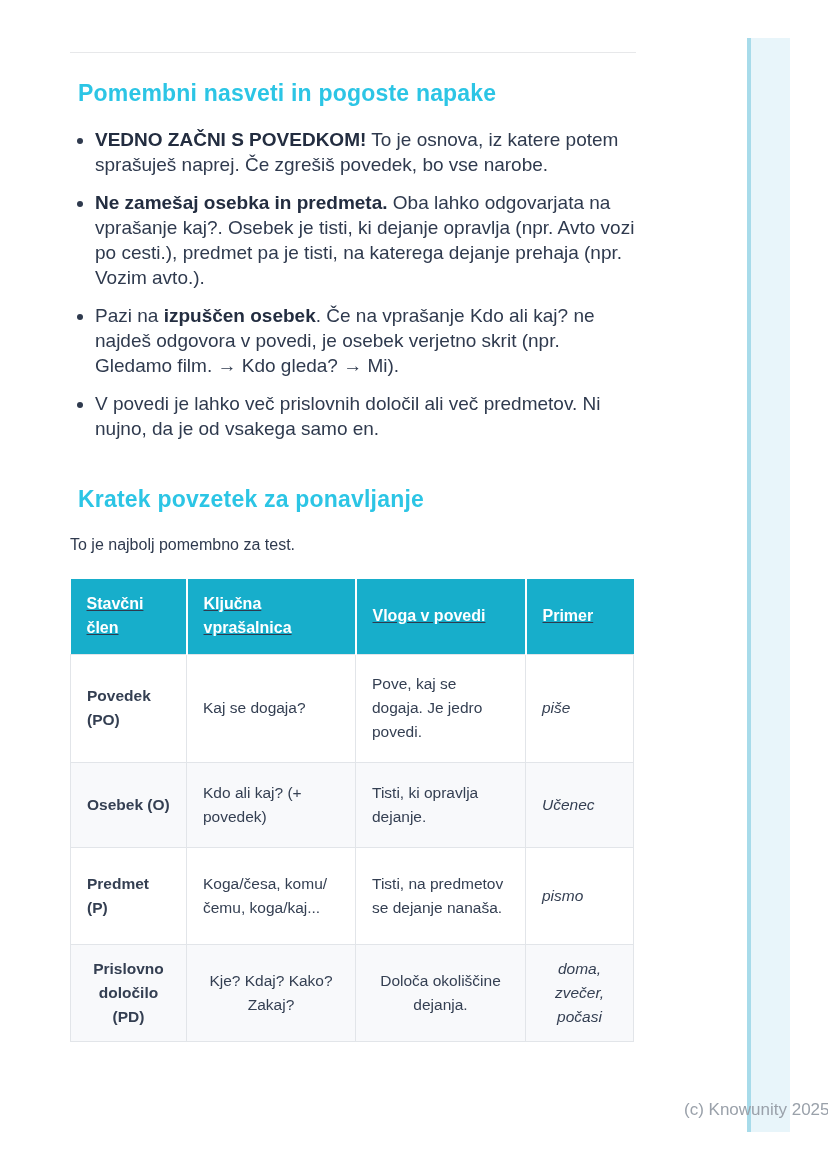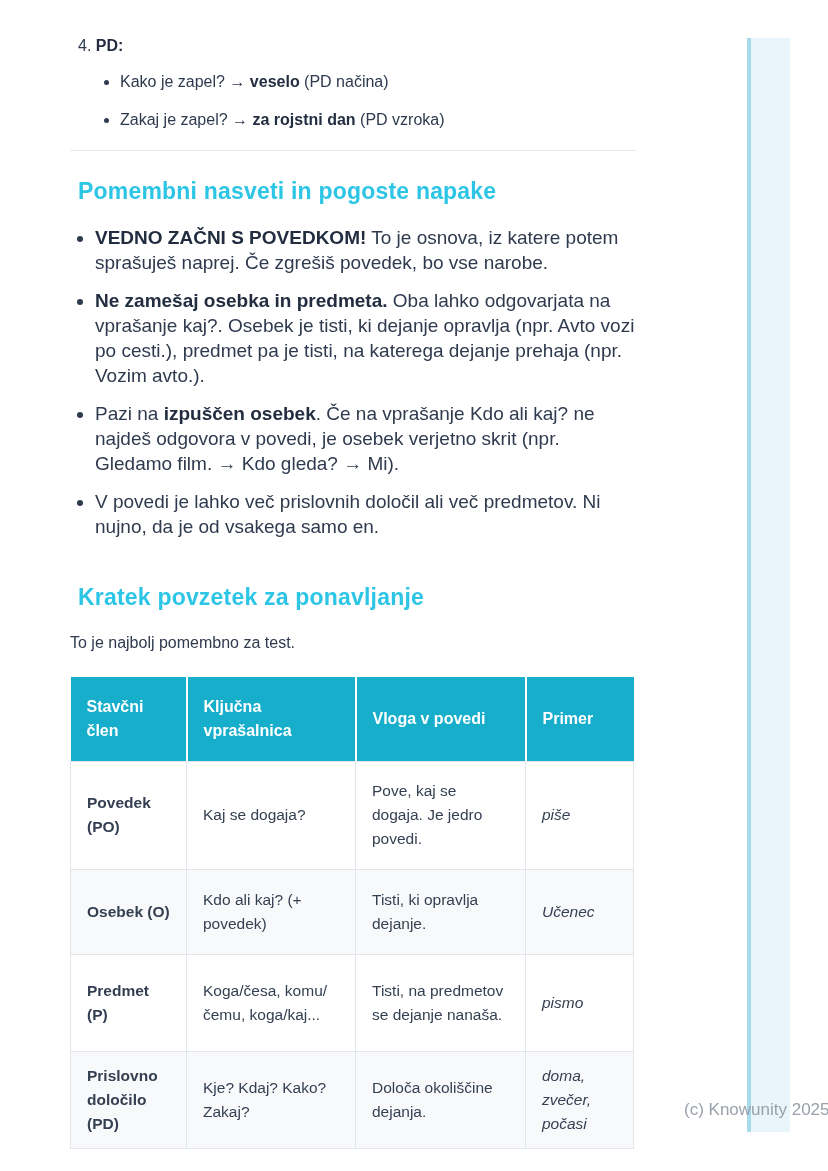--- a/index.html
+++ b/index.html
@@ -71,21 +71,21 @@
     margin-top: 22px;
     width: 563px;
     table-layout: fixed;
     font-size: 15.5px;
   }
   table.summary col.c1 { width: 116px; }
   table.summary col.c2 { width: 169px; }
   table.summary col.c3 { width: 170px; }
   table.summary col.c4 { width: 108px; }
 
-  table.summary thead tr { height: 84px; }
+  table.summary thead tr { height: 75px; text-decoration: underline; }
   table.summary th {
     background: #17aecb;
     color: #ffffff;
     font-weight: 700;
     text-align: left;
     vertical-align: middle;
     padding: 10px 16px;
     font-size: 16px;
     line-height: 24px;
     border-right: 2px solid #ffffff;
@@ -97,21 +97,21 @@
     vertical-align: middle;
     padding: 12px 16px;
     line-height: 24px;
     color: #343f52;
     background: #ffffff;
   }
   table.summary tbody tr:nth-child(even) td { background: #f8f9fb; }
   table.summary tr.r1 { height: 108px; }
   table.summary tr.r2 { height: 85px; }
   table.summary tr.r3 { height: 97px; }
-  table.summary tr.r4 { height: 96px; }
+  table.summary tr.r4 { height: 96px; text-align: center; }
 
   td.c-member { font-weight: 700; color: #232d40; }
   td.c-question { }
   td.c-example { font-style: italic; }
 
   .footer {
     position: absolute;
     left: 684px; top: 1100px;
     font-size: 17px;
     color: #9aa1aa;
@@ -121,30 +121,20 @@
 </style>
 </head>
 <body>
 
 <div class="page">
 
   <div class="right-strip"></div>
 
   <div class="content">
 
-    <div class="numbered-block">
-      <div class="num-row">
-        <span class="num">4.</span>
-        <span class="num-label">PD:</span>
-      </div>
-      <ul class="sub-list">
-        <li><span class="seg-n">Kako je zapel? → </span><span class="seg-b">veselo</span><span class="seg-n"> (PD načina)</span></li>
-        <li><span class="seg-n">Zakaj je zapel? → </span><span class="seg-b">za rojstni dan</span><span class="seg-n"> (PD vzroka)</span></li>
-      </ul>
-    </div>
 
     <hr class="divider">
 
     <h2 class="section-heading">Pomembni nasveti in pogoste napake</h2>
 
     <ul class="tips">
       <li><span class="seg-b">VEDNO ZAČNI S POVEDKOM!</span><span class="seg-n"> To je osnova, iz katere potem sprašuješ naprej. Če zgrešiš povedek, bo vse narobe.</span></li>
       <li><span class="seg-b">Ne zamešaj osebka in predmeta.</span><span class="seg-n"> Oba lahko odgovarjata na vprašanje </span><span class="seg-i">kaj?</span><span class="seg-n">. Osebek je tisti, ki dejanje </span><span class="seg-i">opravlja</span><span class="seg-n"> (npr. </span><span class="seg-i">Avto</span><span class="seg-n"> vozi po cesti.), predmet pa je tisti, na katerega dejanje </span><span class="seg-i">prehaja</span><span class="seg-n"> (npr. Vozim </span><span class="seg-i">avto</span><span class="seg-n">.).</span></li>
       <li><span class="seg-n">Pazi na </span><span class="seg-b">izpuščen osebek</span><span class="seg-n">. Če na vprašanje </span><span class="seg-i">Kdo ali kaj?</span><span class="seg-n"> ne najdeš odgovora v povedi, je osebek verjetno skrit (npr. </span><span class="seg-i">Gledamo film.</span><span class="seg-n"> → Kdo gleda? → </span><span class="seg-i">Mi</span><span class="seg-n">).</span></li>
       <li><span class="seg-n">V povedi je lahko več prislovnih določil ali več predmetov. Ni nujno, da je od vsakega samo en.</span></li>

